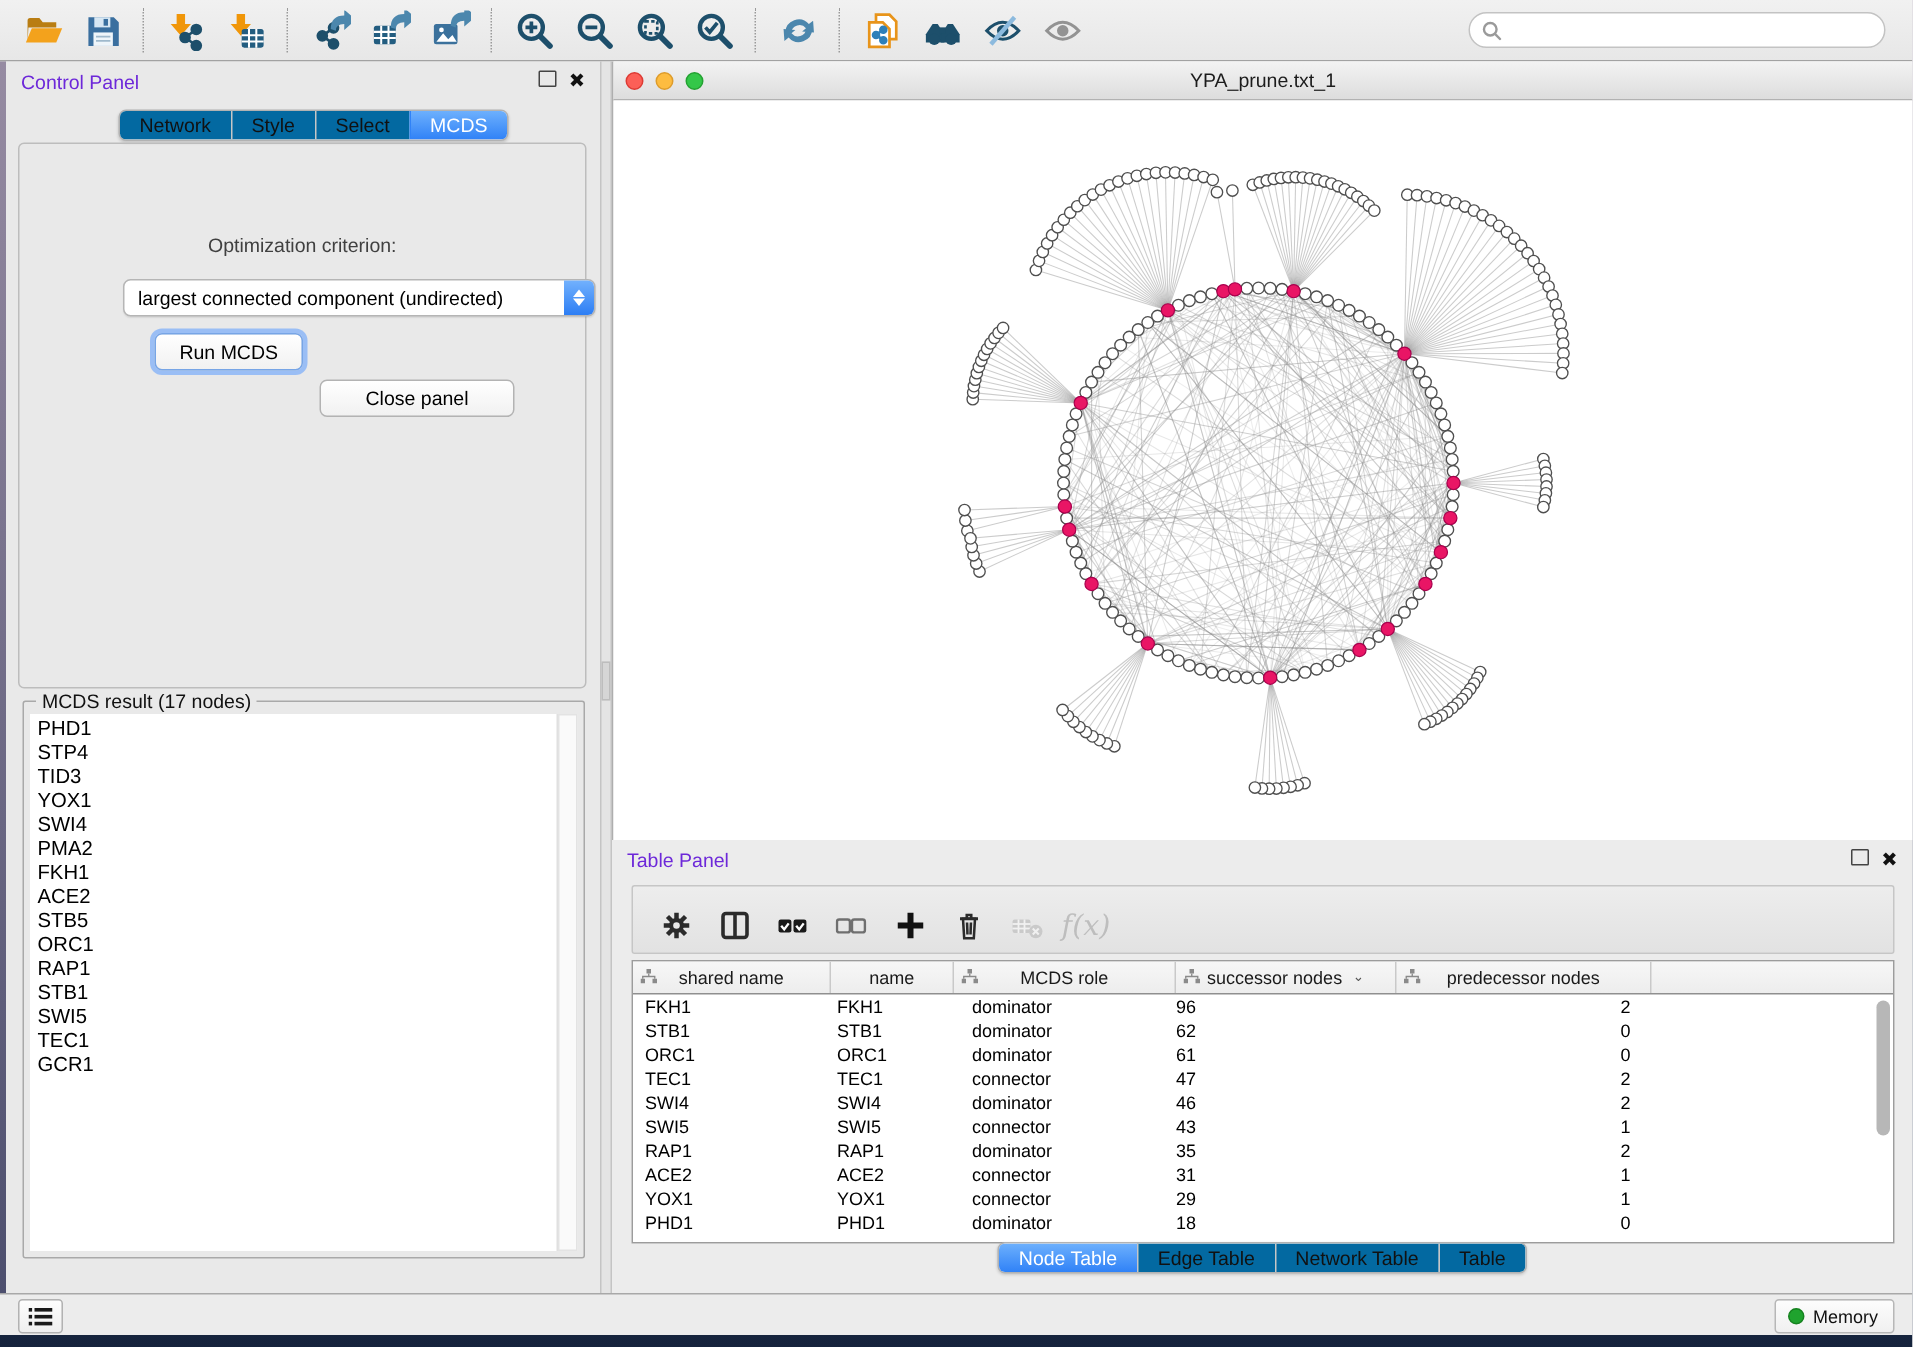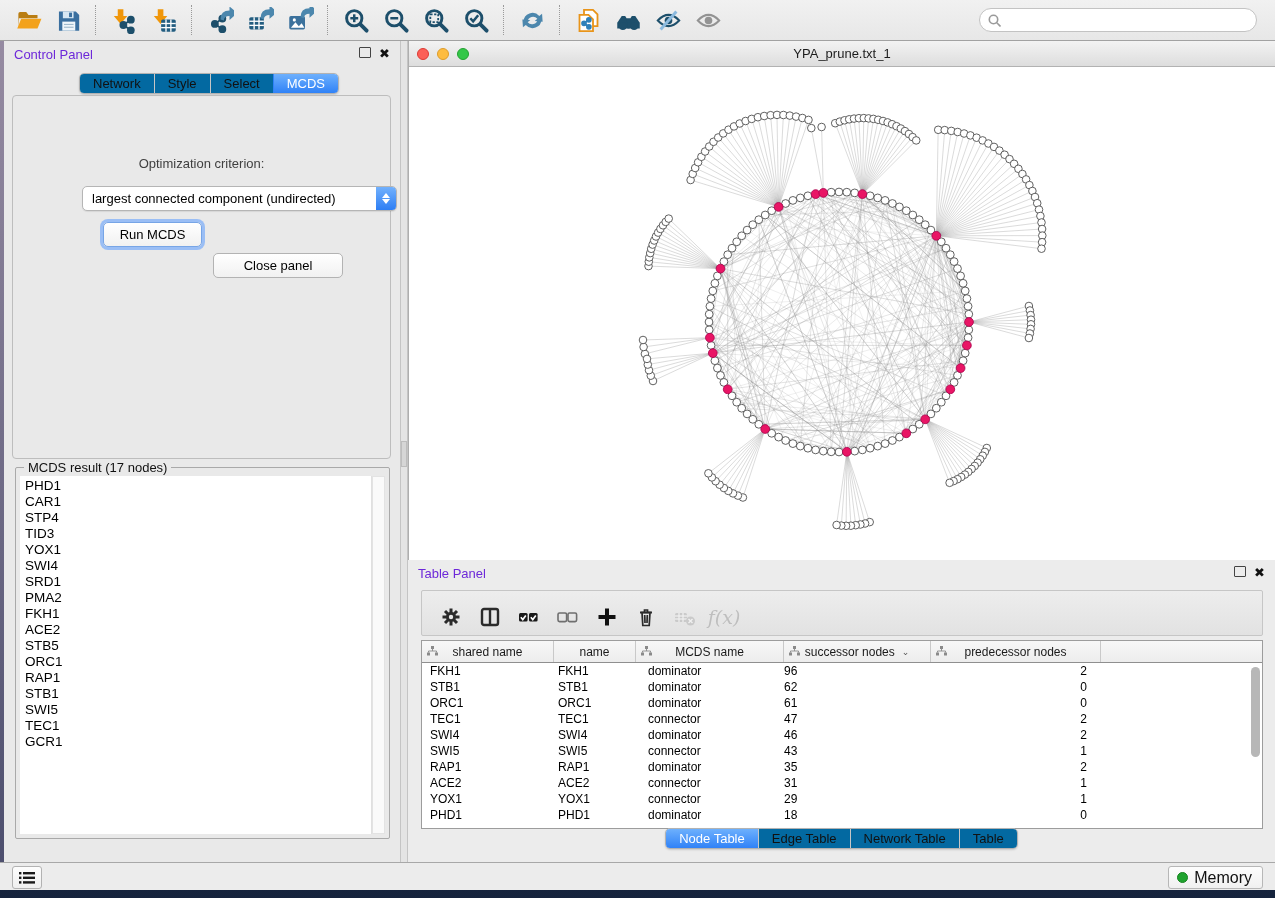--- a/index.html
+++ b/index.html
@@ -96,21 +96,21 @@
   .c3{width:148px;padding-left:12px;}
   .c4{width:147px;text-align:left;padding-right:14px;}
   .c5{width:170px;text-align:right;padding-right:14px;}
   .tscroll{position:absolute;right:2px;top:26px;width:9px;height:90px;background:#b7b7b7;border-radius:5px;}
   .tp-tabs{position:absolute;left:0;top:268px;width:100%;display:flex;justify-content:center;}
   
   #statusbar{position:absolute;left:0;top:862px;width:1275px;height:28px;background:#ececec;border-top:1px solid #a8a8a8;box-sizing:border-box;}
   #list-btn{position:absolute;left:12px;top:3px;width:28px;height:21px;background:linear-gradient(#fdfdfd,#efefef);
             border:1px solid #b2b2b2;border-radius:3px;display:flex;align-items:center;justify-content:center;}
   #memory-btn{position:absolute;right:12px;top:3px;height:21px;padding:0 10px 0 8px;background:linear-gradient(#fdfdfd,#f0f0f0);
-              border:1px solid #b7b7b7;border-radius:3px;display:flex;align-items:center;gap:6px;font-size:16px;color:#111;}
+              border:1px solid #b7b7b7;border-radius:3px;display:flex;align-items:center;gap:6px;font-size:12px;color:#111;}
   .mem-dot{width:11px;height:11px;border-radius:50%;background:#1fa32e;border:1px solid #15821f;box-sizing:border-box;}
 </style>
 </head>
 <body>
 
 <div id="screen">
   <div id="app">
 
     <div class="toolbar">
         <div class="tb-btn">
@@ -323,26 +323,24 @@
               <span class="arr-dn"></span>
             </span>
         </div>
         <div id="run-btn" class="btn focused">Run MCDS</div>
         <div id="closepanel-btn" class="btn">Close panel</div>
       </div>
       <div class="groupbox">
         <span class="groupbox-label">MCDS result (17 nodes)</span>
         <div class="mcds-list">
             <div class="mcds-item">PHD1</div>
-            <div class="mcds-item">CAR1</div>
             <div class="mcds-item">STP4</div>
             <div class="mcds-item">TID3</div>
             <div class="mcds-item">YOX1</div>
             <div class="mcds-item">SWI4</div>
-            <div class="mcds-item">SRD1</div>
             <div class="mcds-item">PMA2</div>
             <div class="mcds-item">FKH1</div>
             <div class="mcds-item">ACE2</div>
             <div class="mcds-item">STB5</div>
             <div class="mcds-item">ORC1</div>
             <div class="mcds-item">RAP1</div>
             <div class="mcds-item">STB1</div>
             <div class="mcds-item">SWI5</div>
             <div class="mcds-item">TEC1</div>
             <div class="mcds-item">GCR1</div>
@@ -1129,21 +1127,21 @@
               <svg class="tree-icon" width="11" height="10" viewBox="0 0 11 10">
                 <g fill="#8a8a8a">
                   <rect x="4" y="0" width="3" height="3"></rect>
                   <rect x="0" y="6.5" width="3" height="3"></rect>
                   <rect x="8" y="6.5" width="3" height="3"></rect>
                 </g>
                 <g stroke="#8a8a8a" stroke-width="0.9" fill="none">
                   <path d="M5.5 3 v2 M1.5 6.5 v-1.5 h8 v1.5"></path>
                 </g>
               </svg>
-              <span>MCDS name</span>
+              <span>MCDS role</span>
             </div>
             <div class="th" style="width: 147px;">
               <svg class="tree-icon" width="11" height="10" viewBox="0 0 11 10">
                 <g fill="#8a8a8a">
                   <rect x="4" y="0" width="3" height="3"></rect>
                   <rect x="0" y="6.5" width="3" height="3"></rect>
                   <rect x="8" y="6.5" width="3" height="3"></rect>
                 </g>
                 <g stroke="#8a8a8a" stroke-width="0.9" fill="none">
                   <path d="M5.5 3 v2 M1.5 6.5 v-1.5 h8 v1.5"></path>

